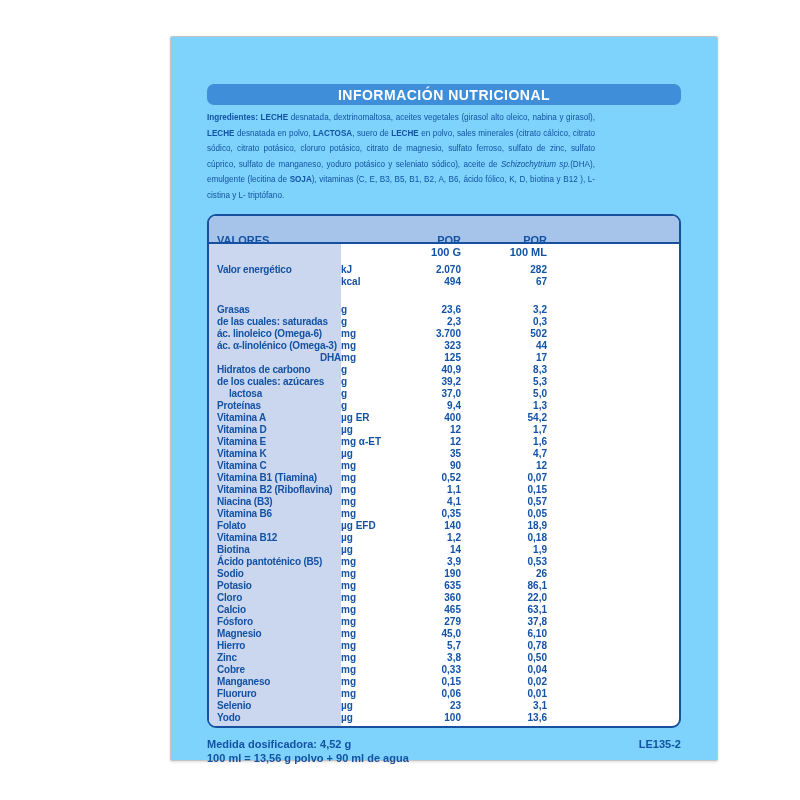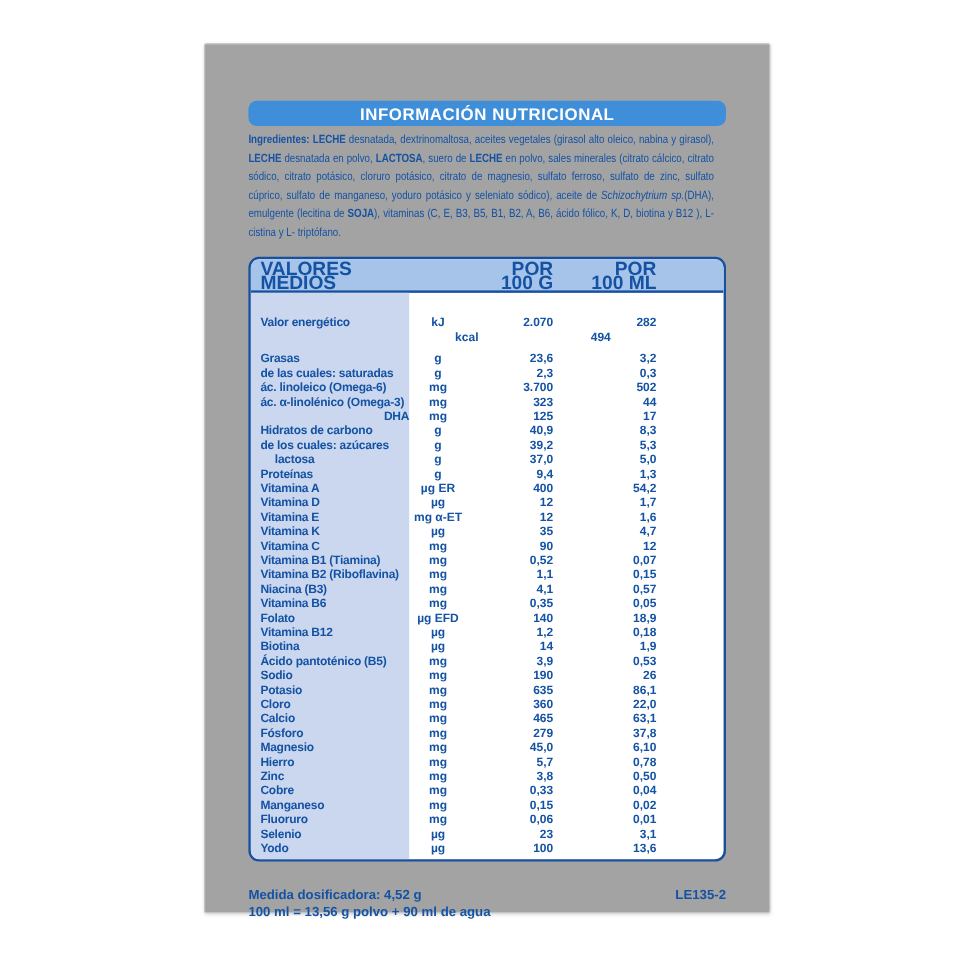--- a/index.html
+++ b/index.html
@@ -11,22 +11,22 @@
     --cardborder:#c3c3c3;
   }
   *{box-sizing:border-box;}
   html,body{margin:0;padding:0;}
   body{
     width:800px;height:800px;background:#ffffff;position:relative;
     font-family:"Liberation Sans","DejaVu Sans",sans-serif;
     -webkit-font-smoothing:antialiased;
   }
   .card{
-    position:absolute;left:170px;top:36px;width:472px;height:725px;
-    background:#a3a3a3;border:1px solid var(--cardborder);border-radius:2px;
+    position:absolute;left:170px;top:36px;width:548px;height:725px;
+    background:#7dd3fc;border:1px solid var(--cardborder);border-radius:2px;
     box-shadow:0 1px 3px rgba(0,0,0,.14);
     padding:47px 36px 0 36px;
   }
   .band{
     height:21px;background:var(--band);border-radius:7px;
     display:flex;align-items:center;justify-content:center;
     color:#fff;font-weight:bold;font-size:14px;letter-spacing:.5px;
   }
   .ing-wrap{height:97px;margin-top:4px;}
   .ingredients{
@@ -36,46 +36,46 @@
   }
   .ingredients b{font-weight:bold;}
   .ingredients i{font-style:italic;}
   .ntable{
     margin-top:8px;border:2px solid var(--tborder);border-radius:9px;
     overflow:hidden;background:#fff;
   }
   .thead{
     display:grid;grid-template-columns:132px 50px 76px 86px 1fr;
     background:var(--headbg);border-bottom:2px solid var(--tborder);
-    height:28px;padding-top:3px;
-    color:var(--ink);font-weight:bold;font-size:16px;line-height:11.5px;
+    height:28px;padding-top:19px;
+    color:var(--ink);font-weight:bold;font-size:11px;line-height:11.5px;
   }
   .th span{display:block;}
   .th.label{padding-left:8px;}
   .th.num{text-align:right;padding-right:6px;}
   .tbody{position:relative;padding:20px 0 2px 0;}
   .tbody::before{
     content:"";position:absolute;left:0;top:0;bottom:0;width:132px;
     background:var(--cellbg);
   }
   .tr{
     display:grid;grid-template-columns:132px 50px 76px 86px 1fr;
     height:12px;position:relative;
     color:var(--ink);font-weight:bold;font-size:10px;line-height:12px;
   }
-  .tr.gap{margin-bottom:6px;gap:24px;}
+  .tr.gap{margin-bottom:16px;}
   .td{white-space:nowrap;}
   .td.label{padding-left:8px;letter-spacing:-0.2px;}
   .td.label.center{padding-left:0;text-align:right;}
   .td.label.indent{padding-left:20px;}
-  .td.unit{text-align:center;padding-right:2px;}
+  .td.unit{text-align:left;padding-right:2px;}
   .td.num{text-align:right;padding-right:6px;}
   .footer{
     display:flex;justify-content:space-between;align-items:flex-start;
-    margin-top:22px;color:var(--ink);font-weight:bold;
+    margin-top:10px;color:var(--ink);font-weight:bold;
     font-size:11px;line-height:13.5px;
   }
 </style>
 </head>
 <body>
 
 <div class="card">
 
   <div class="band">
     <span>INFORMACIÓN NUTRICIONAL</span>

